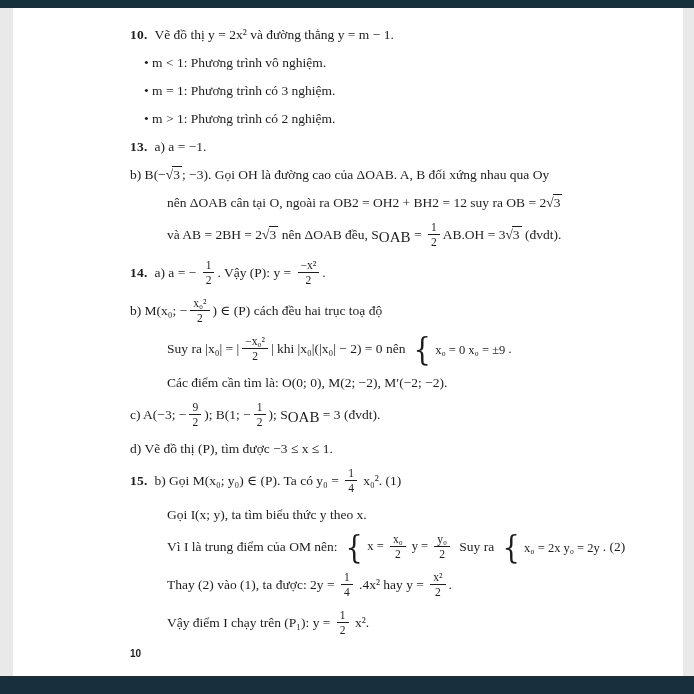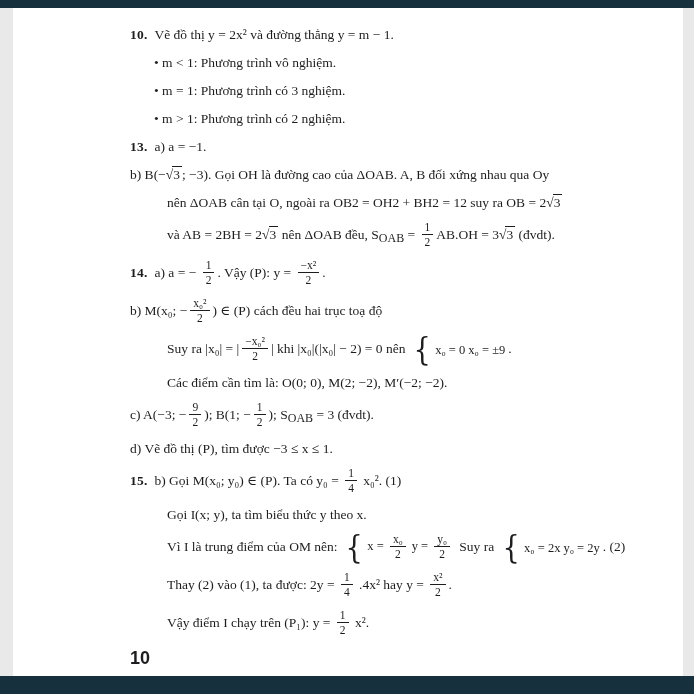--- a/index.html
+++ b/index.html
@@ -18,43 +18,43 @@
   .bar-bottom{position:absolute;bottom:0;left:0;right:0;height:18px;background:var(--bar);}
   .strip-left{position:absolute;top:8px;bottom:18px;left:0;width:13px;background:var(--strip);}
   .strip-right{position:absolute;top:8px;bottom:18px;right:0;width:11px;background:var(--strip);}
   .content{position:absolute;top:26px;left:130px;right:24px;}
   .line{
     white-space:pre;font-size:13.5px;line-height:17px;margin-bottom:11px;
     display:block;
   }
   .i0{margin-left:0;}
   .i1{}
-  .ib{margin-left:24px;}
+  .ib{margin-left:14px;}
   .i2{margin-left:37px;}
   .marker{font-weight:bold;padding-right:7px;letter-spacing:.2px;}
-  sup,sub{font-size:12px;}
+  sup,sub{font-size:15px;}
   sub{vertical-align:-3px;}
   .frac{
     display:inline-flex;flex-direction:column;align-items:center;
     vertical-align:middle;font-size:11.5px;line-height:12px;margin:0 3px;
     transform:translateY(-1px);
   }
   .frac .num{border-bottom:1px solid currentColor;padding:0 3px 1px;}
   .frac .den{padding-top:1px;}
   .sqrt{white-space:pre;}
   .sqrt .rad{margin-right:-1px;}
   .sqrt .bar{border-top:1px solid currentColor;padding:0 2px 0 1px;}
   .cases{display:inline-flex;align-items:center;vertical-align:middle;margin:0 3px;}
   .cases .brace{
     font-size:32px;font-weight:400;line-height:.8;margin-right:3px;
     font-family:"DejaVu Serif",serif;transform:scaleX(.85);
   }
   .cases .rows{display:inline-flex;flex-direction:row;gap:3px;font-size:12.5px;line-height:14px;align-items:flex-start;}
   .pagenum{
-    position:absolute;left:130px;top:648px;font-weight:bold;font-size:18px;
+    position:absolute;left:130px;top:648px;font-weight:bold;font-size:10px;
     font-family:"Liberation Sans","DejaVu Sans",sans-serif;
   }
 </style>
 </head>
 <body>
 
 <div class="shot">
   <div class="bar-top"></div>
   <div class="strip-left"></div>
   <div class="strip-right"></div>

